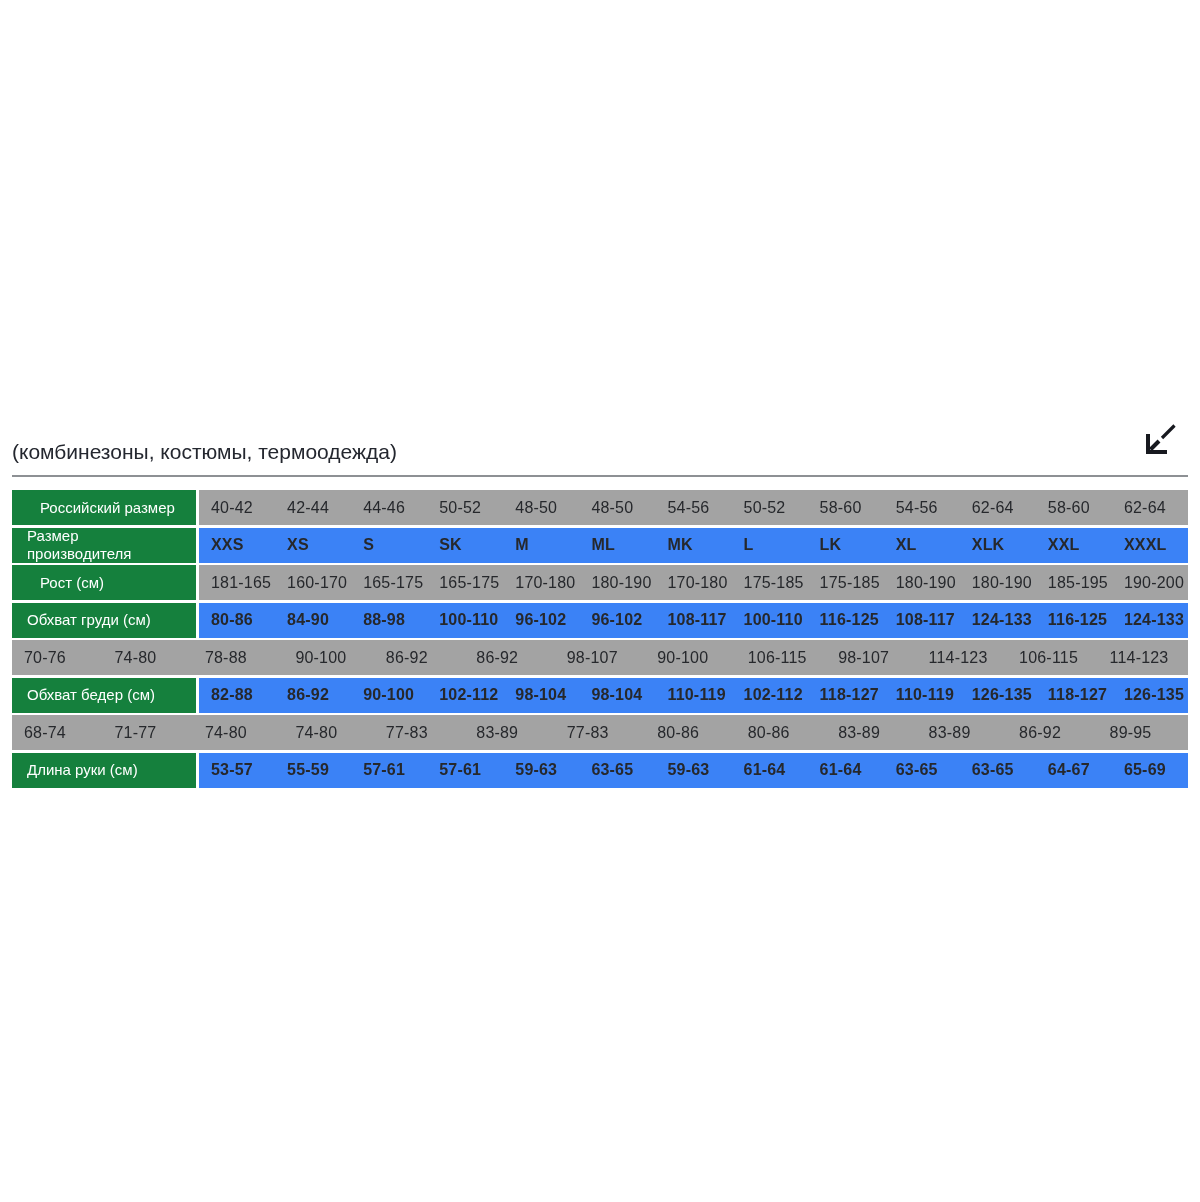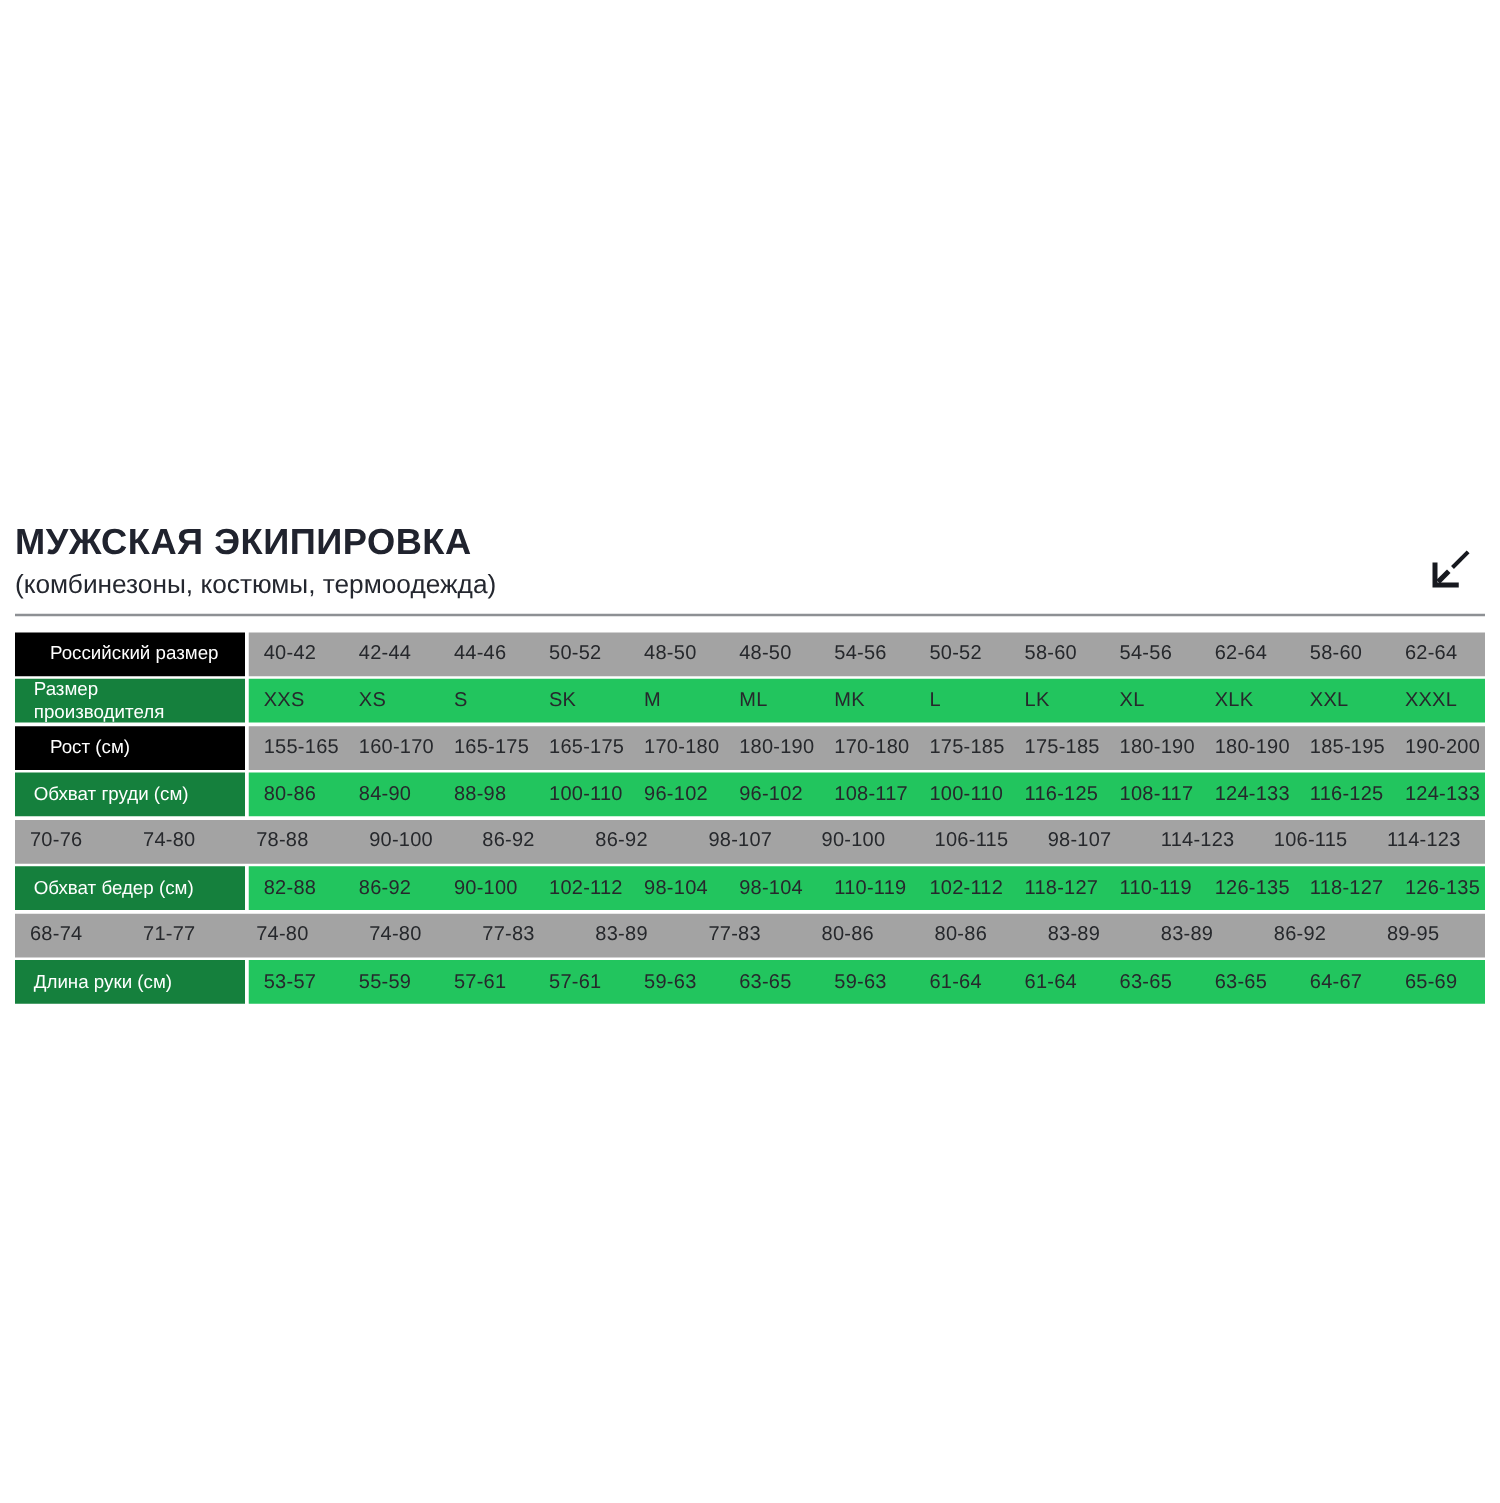--- a/index.html
+++ b/index.html
@@ -44,50 +44,49 @@
     box-sizing: border-box;
     padding-left: 15px;
     padding-right: 6px;
     display: flex;
     align-items: center;
     color: #ffffff;
     font-size: 15px;
     line-height: 18px;
     white-space: pre-line;
   }
-  .label-dark  { background: #000000; padding-left: 28px; }
+  .label-dark  { background: #15803d; padding-left: 28px; }
   .label-light { background: #15803d; }
   .tband {
     flex: 1;
     display: grid;
     grid-template-columns: repeat(13, 1fr);
   }
   .band-gray  { background: #a3a3a3; }
-  .band-light { background: #22c55e; }
+  .band-light { background: #3b82f6; font-weight: bold; }
   .tcell {
     display: flex;
     align-items: center;
     padding-left: 12px;
     box-sizing: border-box;
     font-size: 16px;
     letter-spacing: 0.2px;
     color: #26282c;
     white-space: nowrap;
     overflow: hidden;
   }
 </style>
 </head>
 <body>
 
 <div class="page">
   <div class="content">
 
     <div class="header-row">
       <div class="titles">
-        <h1>МУЖСКАЯ ЭКИПИРОВКА</h1>
         <div class="subtitle">(комбинезоны, костюмы, термоодежда)</div>
       </div>
       <div class="arrow">
         <svg width="44" height="44" viewBox="0 0 44 44" aria-hidden="true">
           <path d="M10 15 L10 33 L29 33" fill="none" stroke="#17191f" stroke-width="4"></path>
           <path d="M12.5 30.5 L21 22" fill="none" stroke="#17191f" stroke-width="4"></path>
           <path d="M24 19 L36.5 6.5" fill="none" stroke="#17191f" stroke-width="3.2"></path>
         </svg>
       </div>
     </div>
@@ -128,21 +127,21 @@
             <div class="tcell">LK</div>
             <div class="tcell">XL</div>
             <div class="tcell">XLK</div>
             <div class="tcell">XXL</div>
             <div class="tcell">XXXL</div>
           </div>
         </div>
         <div class="trow">
           <div class="tlabel label-dark">Рост (см)</div>
           <div class="tband band-gray">
-            <div class="tcell">155-165</div>
+            <div class="tcell">181-165</div>
             <div class="tcell">160-170</div>
             <div class="tcell">165-175</div>
             <div class="tcell">165-175</div>
             <div class="tcell">170-180</div>
             <div class="tcell">180-190</div>
             <div class="tcell">170-180</div>
             <div class="tcell">175-185</div>
             <div class="tcell">175-185</div>
             <div class="tcell">180-190</div>
             <div class="tcell">180-190</div>

